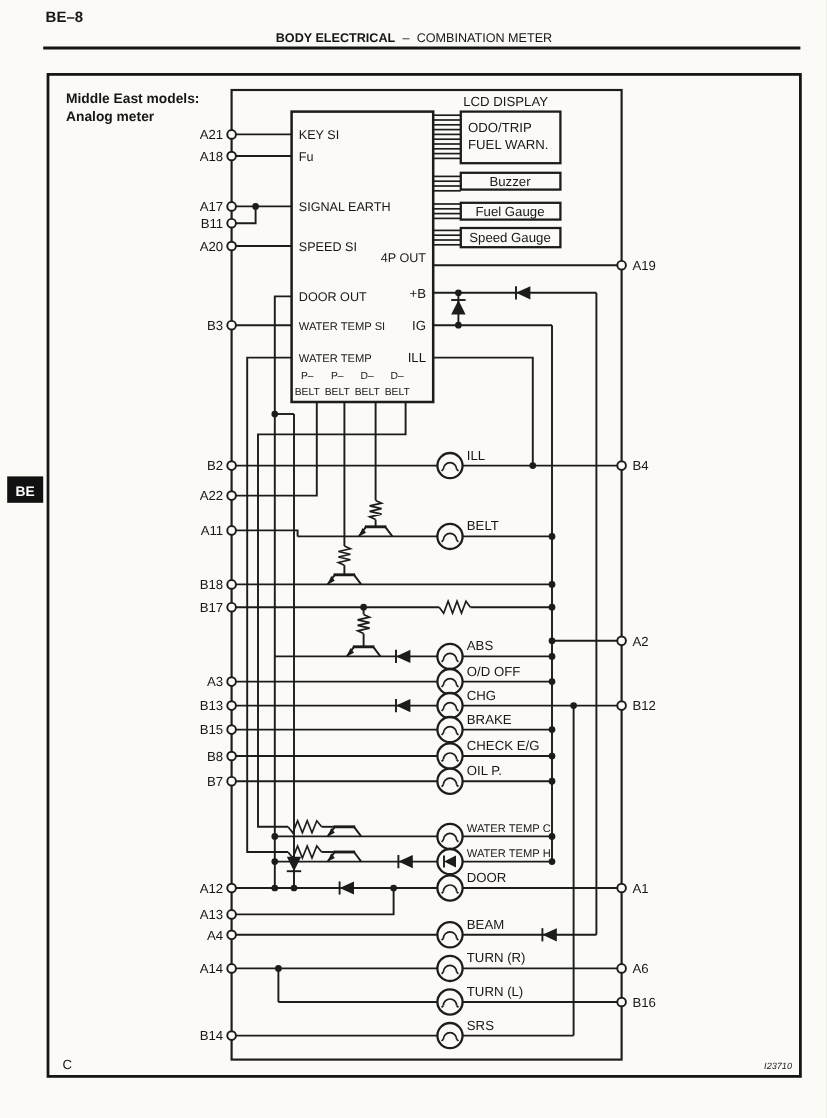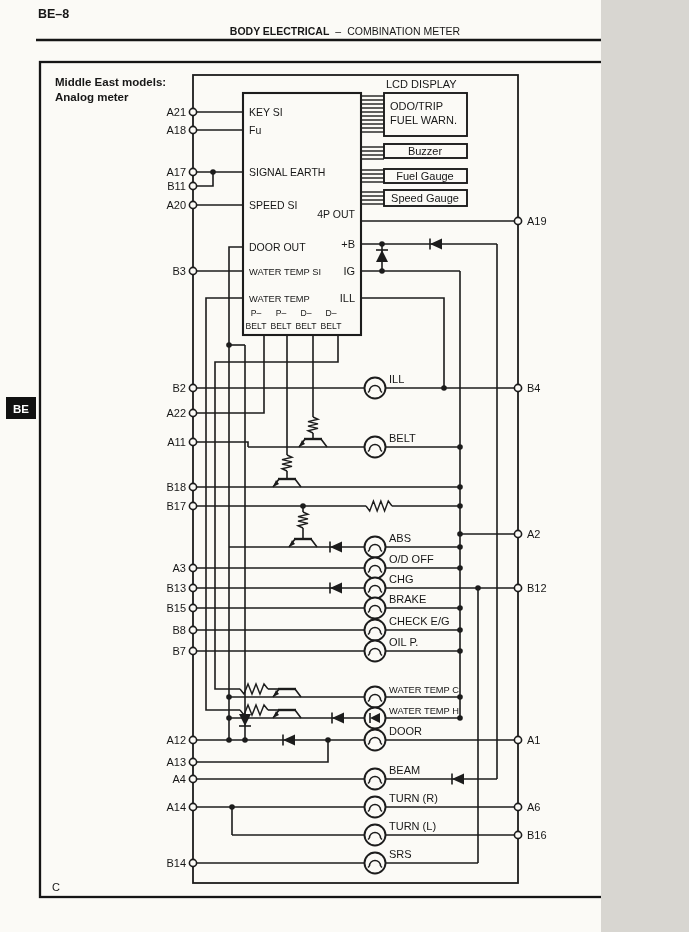--- a/index.html
+++ b/index.html
@@ -1,16 +1,16 @@
 <!DOCTYPE html>
 <html><head>
 <meta charset="utf-8">
 <style>
   html,body{margin:0;padding:0;background:#d8d6d1;}
-  #page{position:relative;width:601px;height:932px;background:#fbfaf6;overflow:hidden;
+  #page{position:relative;width:689px;height:932px;background:#fbfaf6;overflow:hidden;
         font-family:"Liberation Sans",sans-serif;}
   svg text{font-family:"Liberation Sans",sans-serif;fill:#171717;}
   .t12b{font-size:12.5px;font-weight:bold;}
   .t11{font-size:11px;}
   .t11b{font-size:11.5px;font-weight:bold;}
   .t10{font-size:10.5px;}
   .t10b{font-size:10.5px;font-weight:bold;}
   .t9{font-size:9.3px;}
   .t8{font-size:8.6px;}
   .t7{font-size:7.6px;font-style:italic;}

